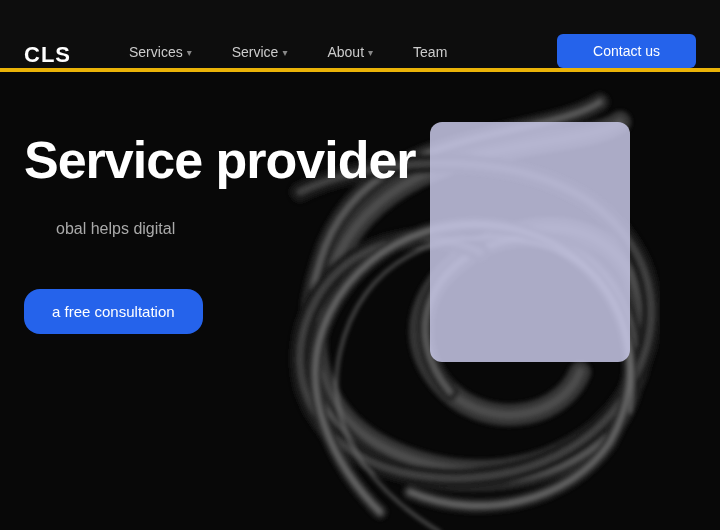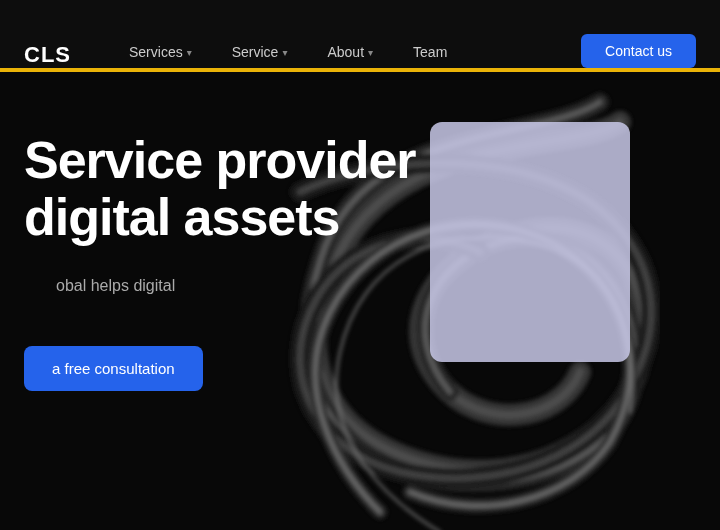--- a/index.html
+++ b/index.html
@@ -64,21 +64,21 @@
       color: #cccccc;
       font-size: 14px;
       cursor: pointer;
     }
 
     .contact-btn {
       margin-left: auto;
       background: #2563eb;
       color: #ffffff;
       border: none;
-      padding: 9px 24px;
+      padding: 9px 36px;
       border-radius: 6px;
       font-size: 14px;
       font-weight: 500;
       cursor: pointer;
       white-space: nowrap;
     }
 
     
     .hero {
       position: relative;
@@ -147,21 +147,21 @@
       margin-bottom: 48px;
       max-width: 280px;
       margin-left: 32px;
     }
 
     .cta-btn {
       background: #2563eb;
       color: #ffffff;
       border: none;
       padding: 14px 28px;
-      border-radius: 8px;
+      border-radius: 16px;
       font-size: 15px;
       font-weight: 500;
       cursor: pointer;
       white-space: nowrap;
     }
   </style>
 </head>
 <body>
 
 <nav class="navbar">
@@ -220,21 +220,20 @@
         <path d="M 140 440 C 100 400, 50 320, 90 240 C 130 160, 230 130, 310 170 C 390 210, 410 300, 370 370 C 330 430, 240 450, 170 420" stroke="#777777" stroke-width="4" fill="none" stroke-linecap="round"></path>
 
         <path d="M 200 460 C 150 430, 80 370, 100 280 C 120 190, 200 150, 290 170 C 370 188, 400 260, 390 340" stroke="#888888" stroke-width="3" fill="none" stroke-linecap="round" opacity="0.7"></path>
       </g>
     </svg>
   </div>
 
   <div class="hero-content">
     <h1 class="hero-title">
       <span>Service provider</span><br>
-      <span>digital assets</span>
     </h1>
 
     <p class="hero-subtitle">
       <span>obal helps digital</span><br>
     </p>
 
     <button class="cta-btn">a free consultation</button>
   </div>
 </section>
 

